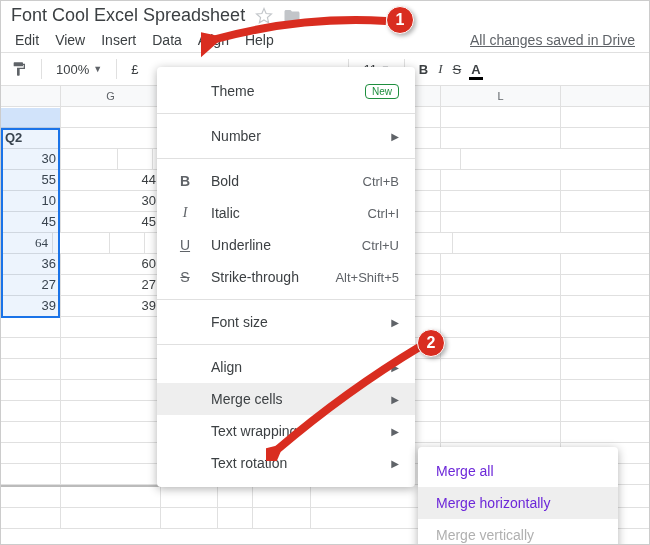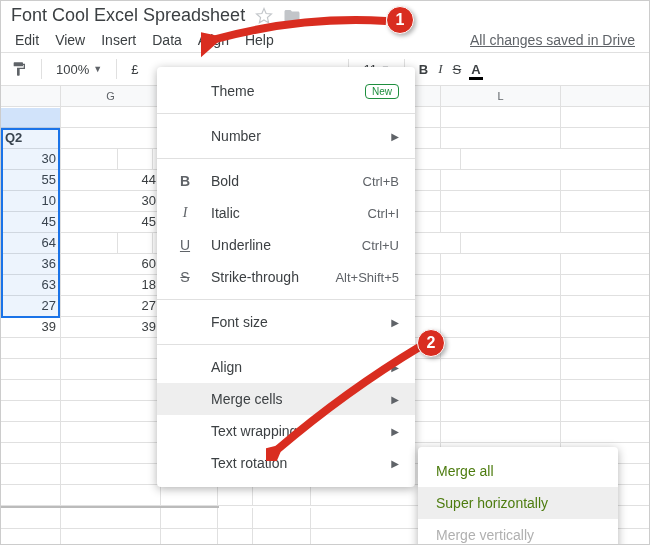--- a/index.html
+++ b/index.html
@@ -24,21 +24,21 @@
 .sel-overlay { position: absolute; border: 2px solid #1a73e8; background: rgba(26,115,232,0.08); pointer-events: none; }
 .dropdown-menu { position: absolute; top: 66px; left: 156px; width: 258px; background: #fff; box-shadow: 0 2px 10px rgba(0,0,0,0.3); border-radius: 4px; padding: 8px 0; z-index: 10; font-size: 14px; color: #3c4043; }
 .dropdown-menu .row-item { display: flex; align-items: center; padding: 6px 16px 6px 16px; cursor: pointer; height: 32px; }
 .dropdown-menu .row-item:hover, .dropdown-menu .row-item.hl { background: #eee; }
 .dropdown-menu .ico { width: 24px; display: flex; justify-content: center; margin-right: 14px; color: #5f6368; }
 .dropdown-menu .short { margin-left: auto; color: #5f6368; font-size: 13px; }
 .dropdown-menu .arrow { margin-left: auto; font-size: 10px; color: #5f6368; }
 .dropdown-menu .divider { height: 1px; background: #e0e0e0; margin: 6px 0; }
 .new-badge { border: 1px solid #1e8e3e; color: #1e8e3e; border-radius: 4px; padding: 1px 6px; font-size: 10px; font-weight: 500; margin-left: auto; text-align: center; }
 .submenu { position: absolute; top: 446px; left: 417px; width: 200px; background: #fff; box-shadow: 0 2px 10px rgba(0,0,0,0.3); border-radius: 4px; padding: 8px 0; z-index: 20; font-size: 14px; }
-.submenu .sitem { padding: 8px 18px; cursor: pointer; color: #4d7c0f; }
+.submenu .sitem { padding: 8px 18px; cursor: pointer; color: #6d28d9; }
 .submenu .sitem.disabled { color: #b0b0b0; }
 .submenu .sitem.hl { background: #eee; }
 .callout { position: absolute; width: 28px; height: 28px; border-radius: 50%; background: #d92d20; color: #fff; display: flex; align-items: center; justify-content: center; font-weight: bold; font-size: 16px; box-shadow: 2px 2px 4px rgba(0,0,0,0.3); z-index: 30; border: 1px solid #fff; }
 .arrow-svg { position: absolute; z-index: 25; pointer-events: none; }
 .bold { font-weight: bold; }
 .italic { font-style: italic; }
 .underline { text-decoration: underline; }
 .strike { text-decoration: line-through; }
 .txt-btn { cursor: pointer; }
 .A-icon { position: relative; font-weight: bold; }
@@ -148,39 +148,30 @@
       <div class="row">
         <div class="cell" style="width: 60px;">45</div>
         <div class="cell" style="width: 100px;">45</div>
         <div class="cell" style="width: 57px;"></div>
         <div class="cell" style="width: 35px;"></div>
         <div class="cell" style="width: 58px;"></div>
         <div class="cell" style="width: 130px;"></div>
         <div class="cell" style="width: 120px;"></div>
       </div>
       <div class="row">
-        <div class="cell" style="width: 60px;">64</div>
+        <div class="cell" style="width: 52px; font-family: Liberation Serif, serif;">64</div>
         <div class="cell" style="width: 57px;"></div>
         <div class="cell" style="width: 35px;"></div>
         <div class="cell" style="width: 58px;"></div>
         <div class="cell" style="width: 130px;"></div>
         <div class="cell" style="width: 120px;"></div>
       </div>
       <div class="row">
         <div class="cell" style="width: 60px;">36</div>
         <div class="cell" style="width: 100px;">60</div>
-        <div class="cell" style="width: 57px;"></div>
-        <div class="cell" style="width: 35px;"></div>
-        <div class="cell" style="width: 58px;"></div>
-        <div class="cell" style="width: 130px;"></div>
-        <div class="cell" style="width: 120px;"></div>
-      </div>
-      <div class="row">
-        <div class="cell" style="width: 60px;">63</div>
-        <div class="cell" style="width: 100px;">18</div>
         <div class="cell" style="width: 57px;"></div>
         <div class="cell" style="width: 35px;"></div>
         <div class="cell" style="width: 58px;"></div>
         <div class="cell" style="width: 130px;"></div>
         <div class="cell" style="width: 120px;"></div>
       </div>
       <div class="row">
         <div class="cell" style="width: 60px;">27</div>
         <div class="cell" style="width: 100px;">27</div>
         <div class="cell" style="width: 57px;"></div>
@@ -351,21 +342,21 @@
   </div>
   <div class="row-item">
     <span class="ico"></span>
       <span>Text rotation</span>
       <span class="arrow">▶</span>
   </div>
 </div>
 
 <div class="submenu">
   <div class="sitem">Merge all</div>
-  <div class="sitem hl">Super horizontally</div>
+  <div class="sitem hl">Merge horizontally</div>
   <div class="sitem disabled">Merge vertically</div>
 </div>
 
 <svg class="arrow-svg" style="top:10px;left:200px" width="200" height="50">
   <defs>
       <marker id="ah1" markerWidth="6" markerHeight="6" refX="1" refY="3" orient="auto">
         <path d="M6,0 L0,3 L6,6 Z" fill="#d92d20"></path>
       </marker>
     </defs>
   <path d="M185,10 Q100,5 15,28" stroke="#d92d20" stroke-width="8" fill="none" marker-end="url(#ah1)"></path>

